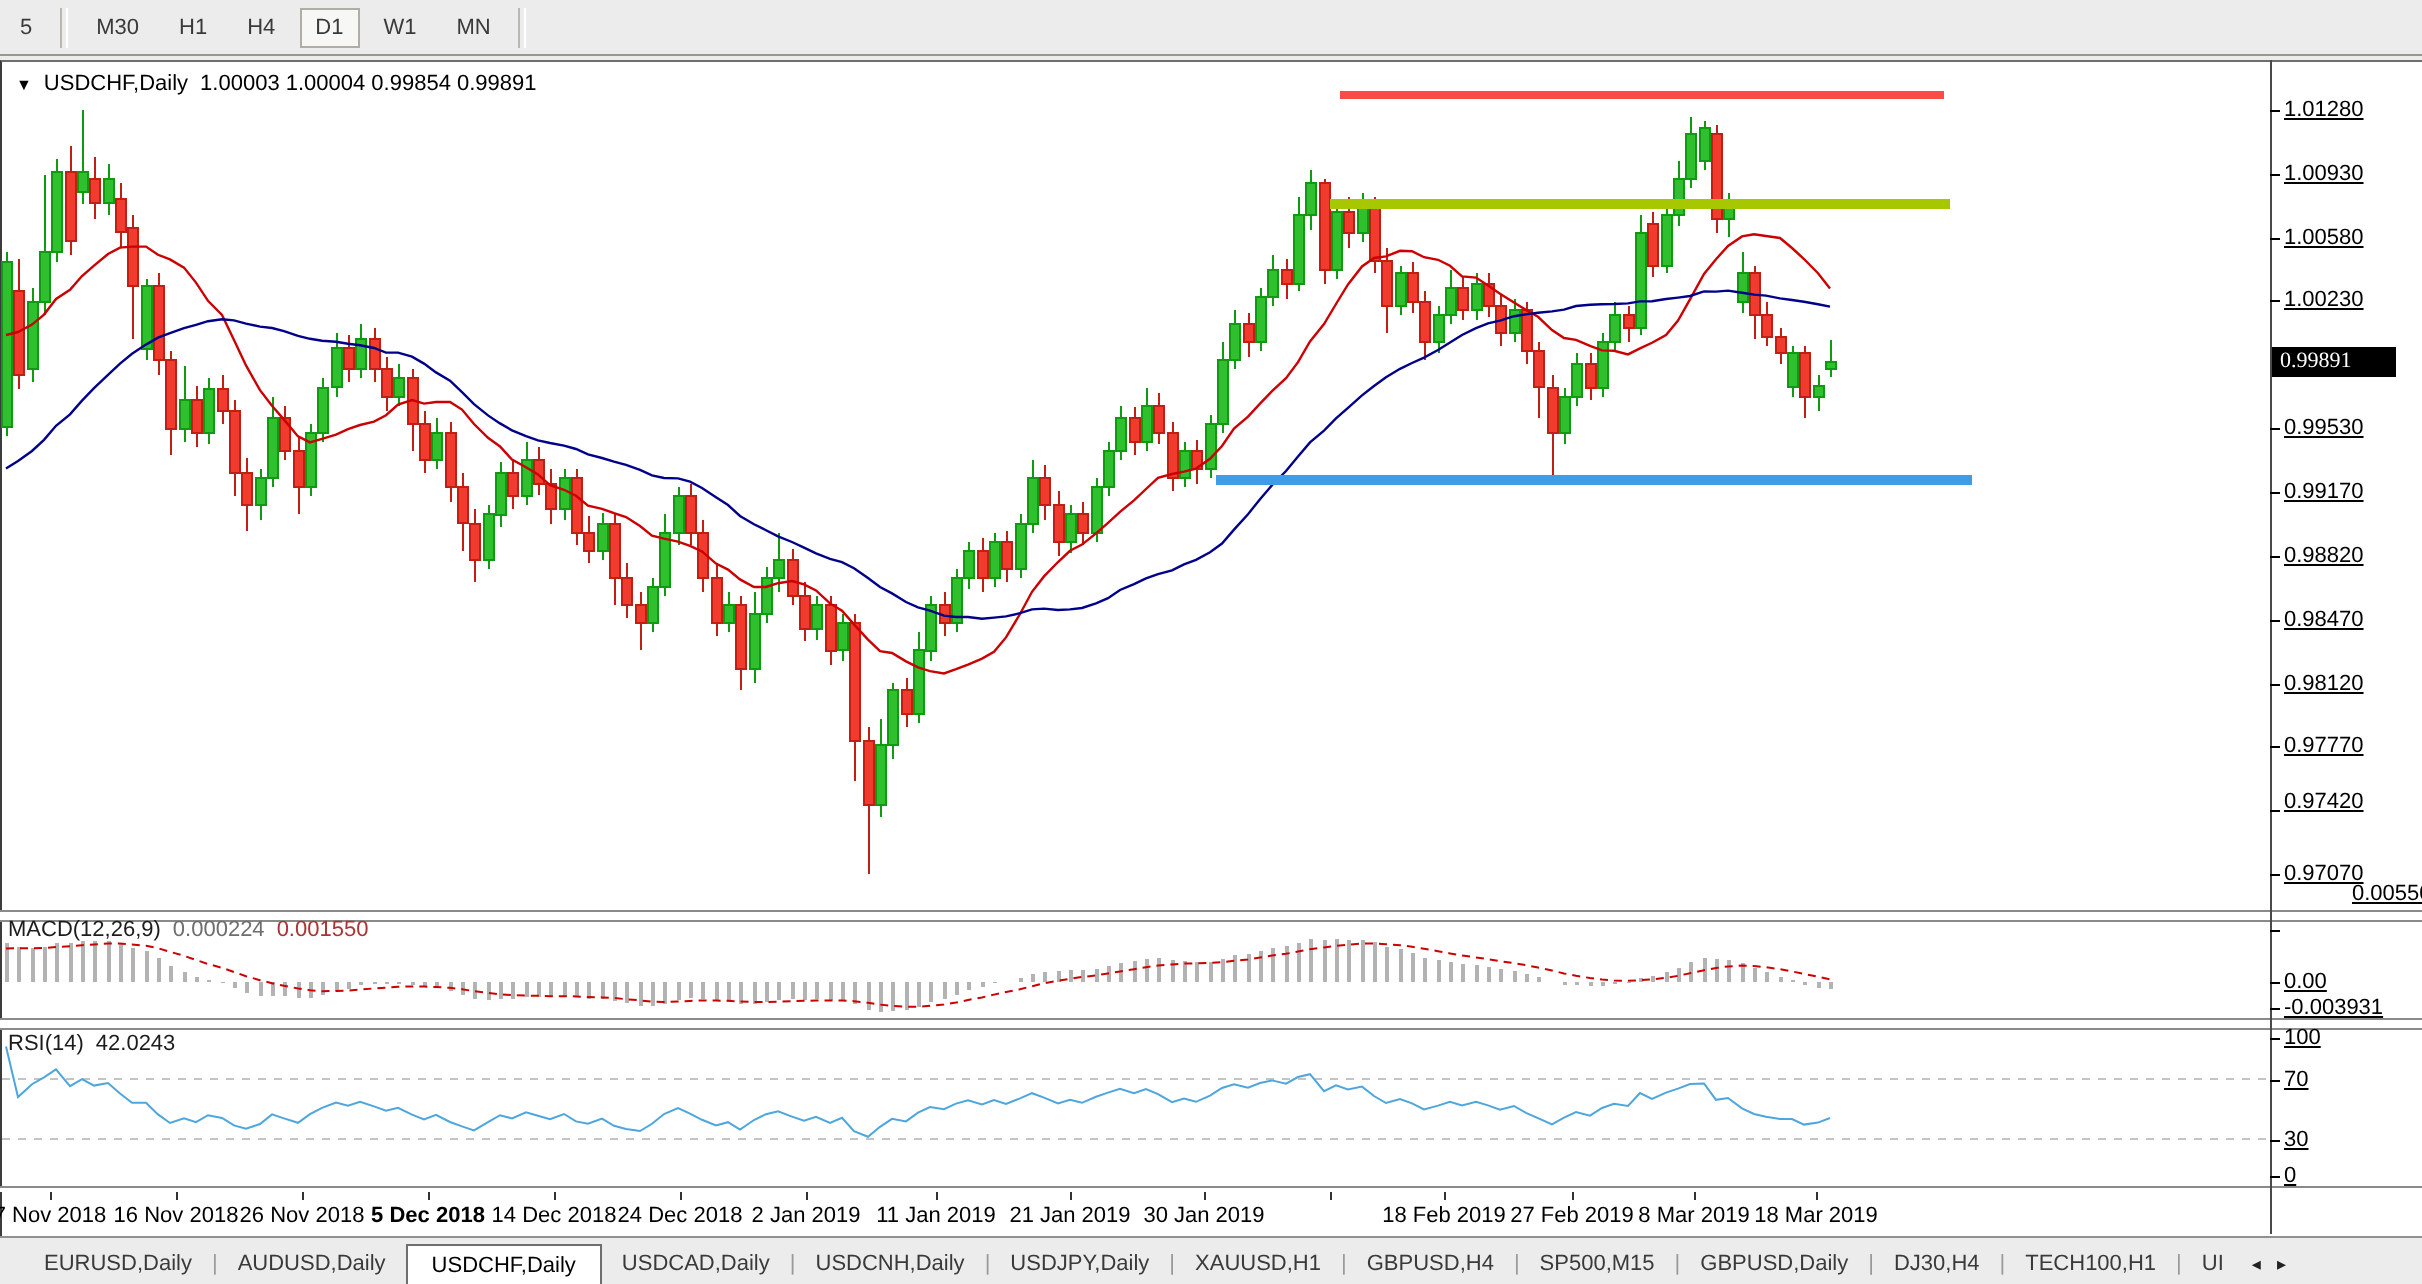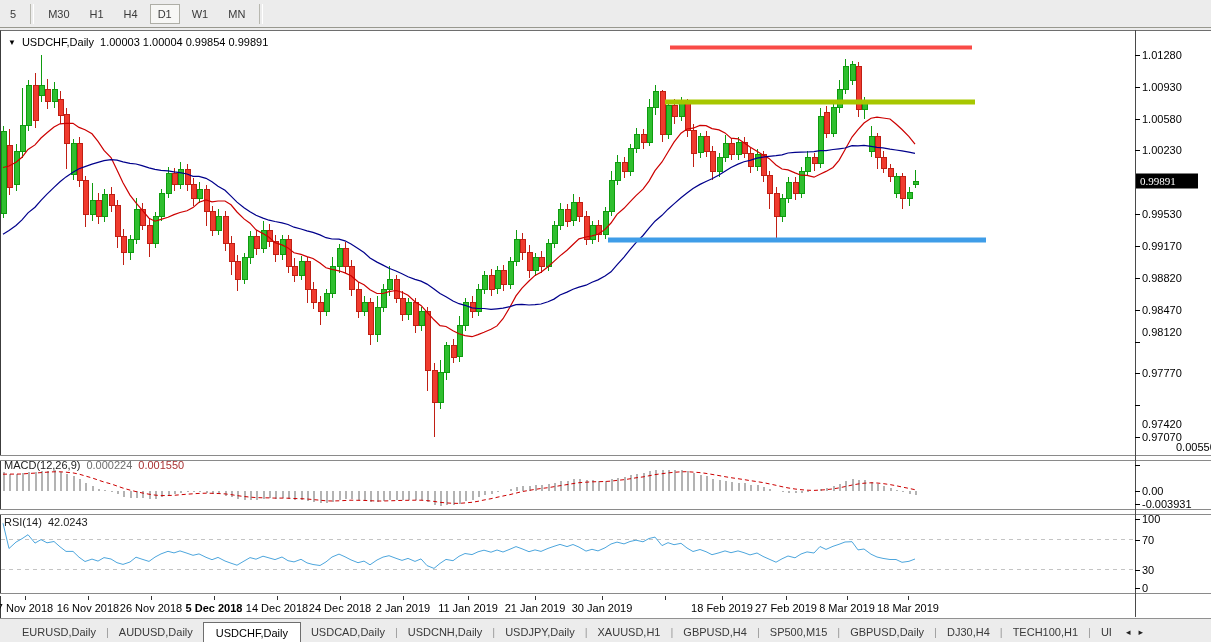--- a/index.html
+++ b/index.html
@@ -17,21 +17,21 @@
                 border-top:1px solid #6e6e6e;border-left:1px solid #3c3c3c;border-right:1px solid #bdbdbd;}
   .panel-sep{position:absolute;left:0;width:1211px;height:4px;background:#fff;
              border-top:1px solid #8a8a8a;border-bottom:1px solid #8a8a8a;z-index:5;}
   .axis-vline{position:absolute;top:30px;left:1135px;width:1px;height:587px;background:#4a4a4a;z-index:6;}
   .chart-title{position:absolute;left:8px;top:36px;font-size:11px;color:#000;z-index:8;display:flex;gap:6px;align-items:center;}
   .dd-icon{font-size:8px;color:#000;}
   .ind-label{position:absolute;font-size:11px;color:#1c1c1c;z-index:8;display:flex;gap:6px;}
   .ind-label .v1{color:#6e6e6e;} .ind-label .v2{color:#a33;}
   svg#plot{position:absolute;left:0;top:0;z-index:4;pointer-events:none;}
   
-  .price-label{position:absolute;left:1142px;font-size:11px;color:#000;transform:translateY(-50%);z-index:7;}
+  .price-label{position:absolute;left:1142px;font-size:11px;color:#000;transform:translateY(-50%);z-index:7;text-decoration:underline;}
   .ptick{position:absolute;left:1135px;width:5px;height:1px;background:#000;z-index:7;}
   .price-tag{position:absolute;left:1136px;width:58px;height:15px;background:#000;color:#fff;
              font-size:11px;line-height:15px;padding-left:4px;transform:translateY(-50%);z-index:9;}
   .date-label{position:absolute;top:602px;font-size:11px;color:#000;transform:translateX(-50%);white-space:nowrap;z-index:7;}
   .dtick{position:absolute;top:596px;width:1px;height:4px;background:#333;z-index:7;}
   
   .tabbar{position:absolute;left:0;top:618px;width:1211px;height:24px;background:#ececec;
           border-top:1px solid #919191;display:flex;align-items:flex-end;z-index:10;}
   .tab{font-size:11px;color:#3a3a3a;padding:4px 10px 5px 10px;white-space:nowrap;cursor:default;}
   .tab.active{background:#fff;border:1px solid #6e6e6e;border-bottom:none;color:#000;padding:4px 12px;}
@@ -539,25 +539,25 @@
       <div class="price-label" style="top: 150px;">1.00230</div>
       <div class="ptick" style="top: 214px;"></div>
       <div class="price-label" style="top: 214px;">0.99530</div>
       <div class="ptick" style="top: 246px;"></div>
       <div class="price-label" style="top: 246px; text-align: center;">0.99170</div>
       <div class="ptick" style="top: 278px;"></div>
       <div class="price-label" style="top: 278px;">0.98820</div>
       <div class="ptick" style="top: 310px;"></div>
       <div class="price-label" style="top: 310px;">0.98470</div>
       <div class="ptick" style="top: 342px;"></div>
-      <div class="price-label" style="top: 332px; text-align: right;">0.98120</div>
+      <div class="price-label" style="top: 342px; text-align: right;">0.98120</div>
       <div class="ptick" style="top: 373px;"></div>
       <div class="price-label" style="top: 373px;">0.97770</div>
       <div class="ptick" style="top: 405px;"></div>
-      <div class="price-label" style="top: 424px;">0.97420</div>
+      <div class="price-label" style="top: 401px;">0.97420</div>
       <div class="ptick" style="top: 437px;"></div>
       <div class="price-label" style="top: 437px;">0.97070</div>
       <div class="price-tag" style="top: 181px; font-family: Liberation Serif, serif;">0.99891</div>
       <div class="ptick" style="top: 465px;"></div>
       <div class="price-label" style="top: 447px; margin-left: 34px;">0.005501</div>
       <div class="ptick" style="top: 491px;"></div>
       <div class="price-label" style="top: 491px;">0.00</div>
       <div class="ptick" style="top: 504px;"></div>
       <div class="price-label" style="top: 504px;">-0.003931</div>
       <div class="ptick" style="top: 519px;"></div>

